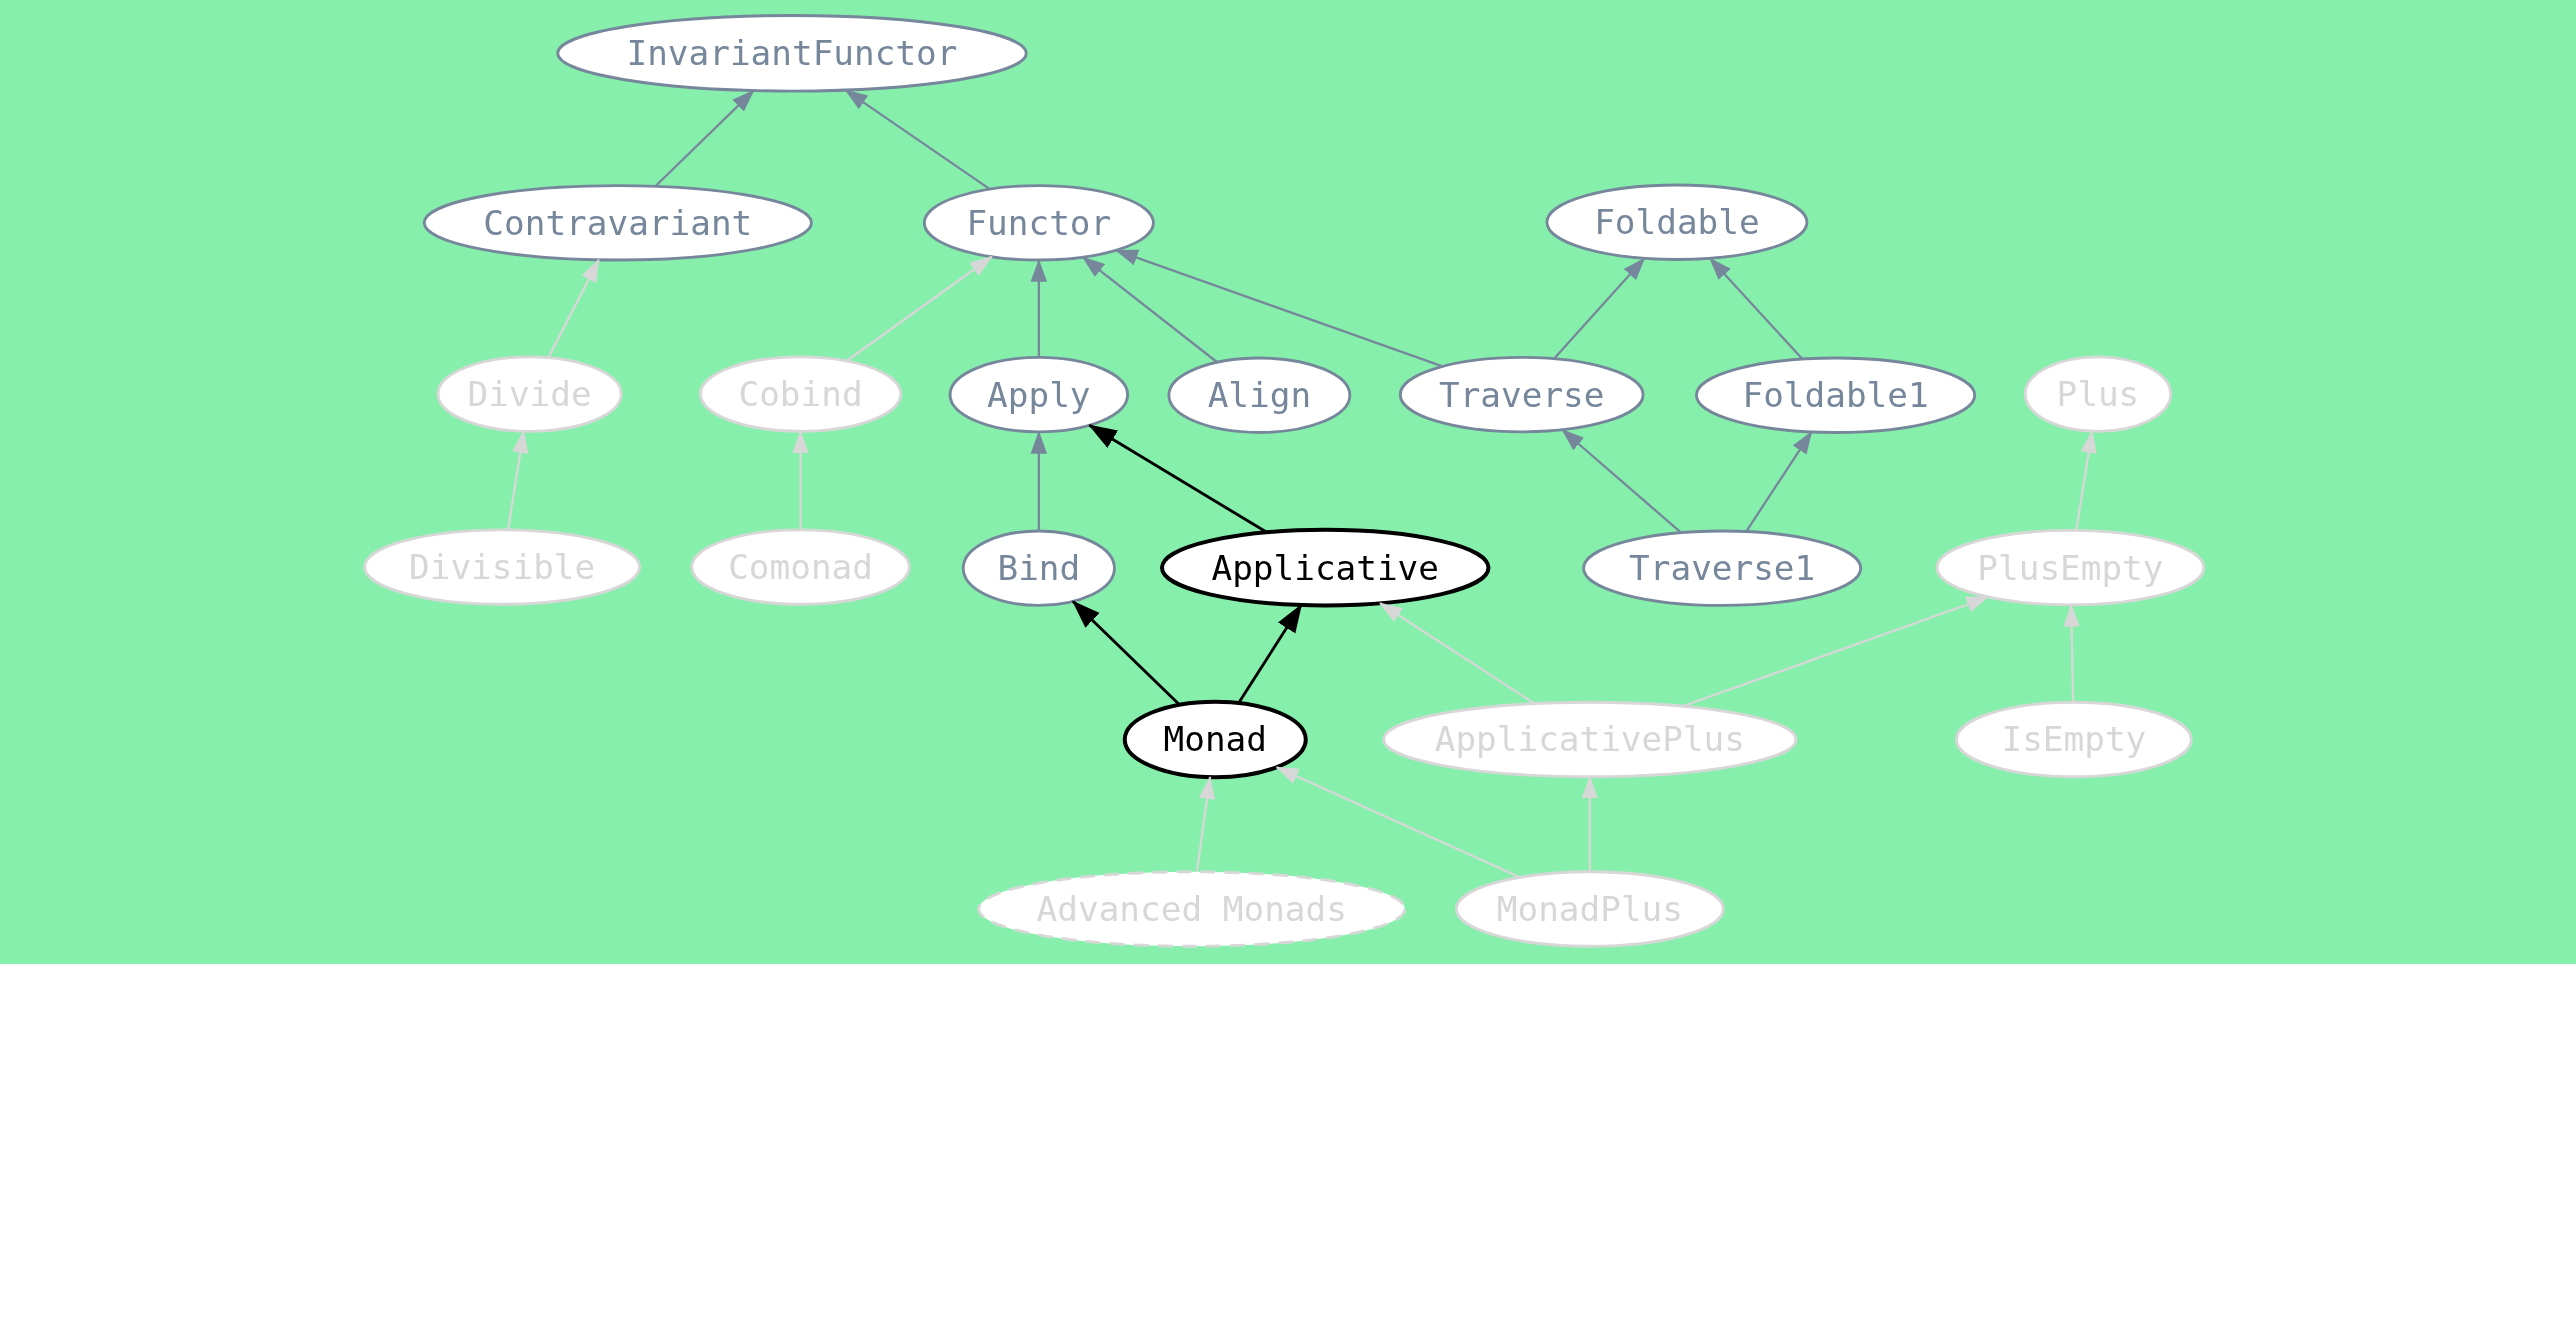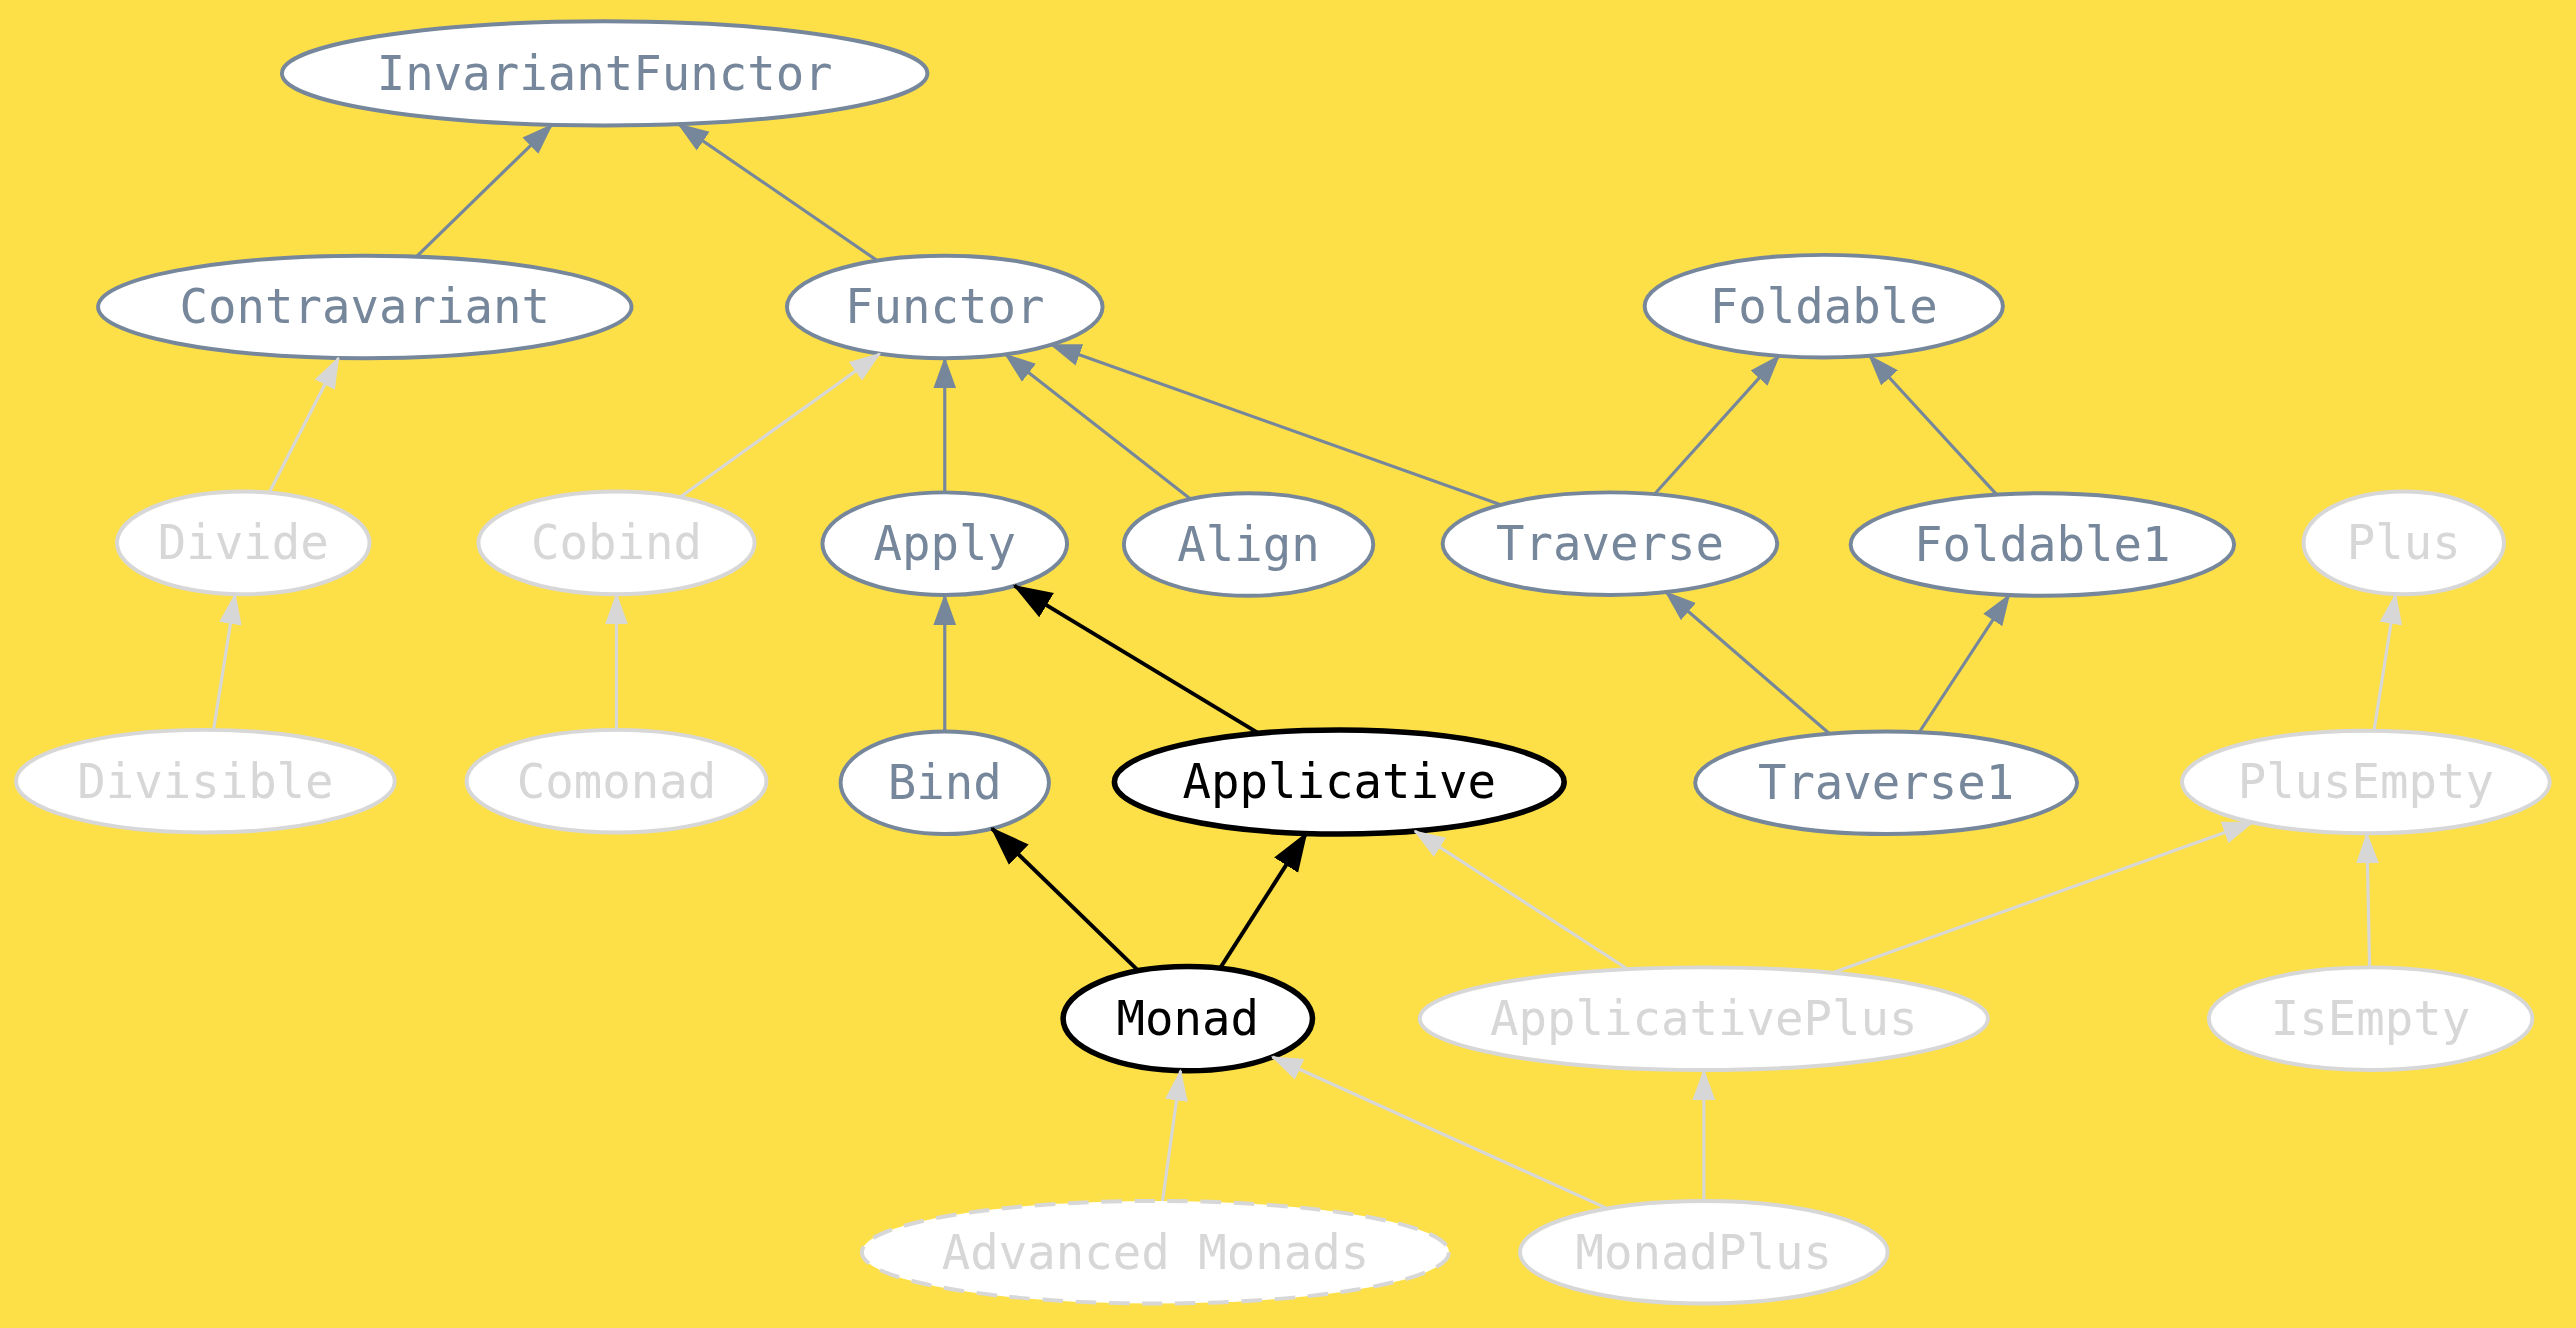--- a/index.html
+++ b/index.html
@@ -1,20 +1,20 @@
 <!DOCTYPE html>
 <html style="font-size:12.6px"><head>
 <meta charset="utf-8">
 <style>
   html, body { margin: 0; padding: 0; background: #ffffff; }
   .stage {
     position: relative;
     width: 2576px;
-    height: 1328px;
-    background: #fde047;
+    height: 964px;
+    background: #86efac;
     overflow: hidden;
   }
   svg { display: block; width: 100%; height: 100%; }
   .node-ellipse { fill: #ffffff; }
   .node-ellipse.slate { stroke: #76879B; stroke-width: 5; }
   .node-ellipse.black { stroke: #000000; stroke-width: 7; }
   .node-ellipse.gray  { stroke: #D7D7D7; stroke-width: 5; }
   .node-ellipse.dashed { stroke-dasharray: 26 16; }
   .edge { fill: none; }
   .edge.slate { stroke: #76879B; stroke-width: 4; }

